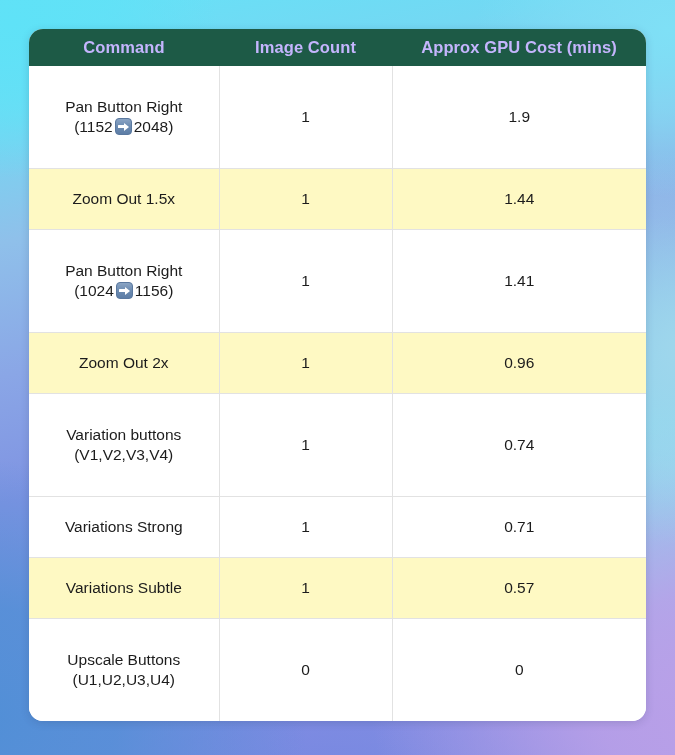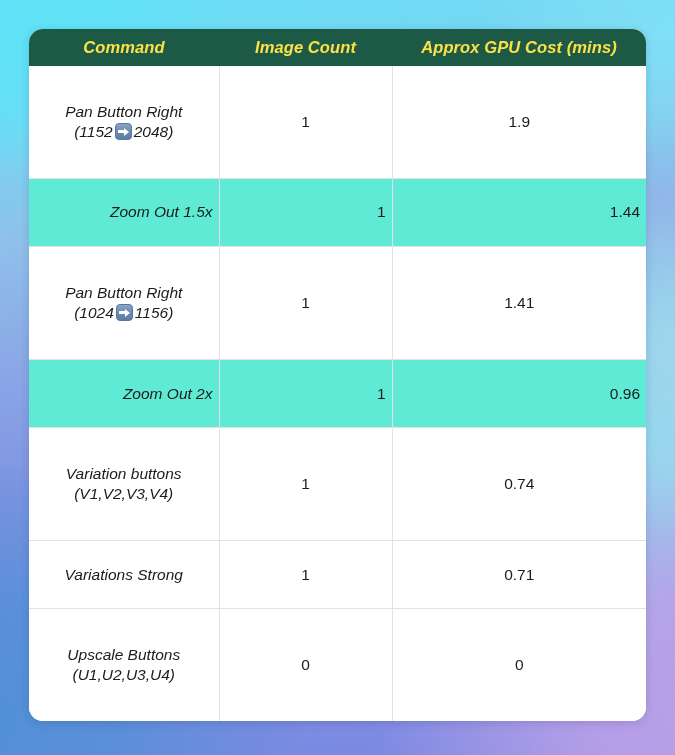--- a/index.html
+++ b/index.html
@@ -54,46 +54,45 @@
     border-collapse: collapse;
     table-layout: fixed;
   }
 
   table.gpu-table col.c1 { width: 190px; }
   table.gpu-table col.c2 { width: 173px; }
   table.gpu-table col.c3 { width: 254px; }
 
   thead th {
     background: #1d5a46;
-    color: #fde047;
+    color: #c4b5fd;
     font-size: 16.5px;
     font-weight: bold;
     height: 37px;
     padding: 0;
     text-align: center;
     letter-spacing: 0.1px;
     border: none;
-    font-style: italic;
   }
 
   tbody td {
     border: 1px solid #e2e2e2;
     border-left: none;
     border-right: none;
     text-align: center;
     font-size: 15.5px;
     color: #1c1c1c;
     padding: 4px 6px;
     line-height: 1.28;
     vertical-align: middle;
   }
-  tbody td.col-cmd  { border-right: 1px solid #e2e2e2; font-style: italic; }
+  tbody td.col-cmd  { border-right: 1px solid #e2e2e2; }
   tbody td.col-cnt  { border-right: 1px solid #e2e2e2; }
 
-  tbody tr.alt td { background: #5eead4; text-align: right; }
+  tbody tr.alt td { background: #fef9c3; }
   tbody tr:not(.alt) td { background: #ffffff; }
 
   tbody tr:first-child td { border-top: none; }
   tbody tr:last-child  td { border-bottom: none; }
 
   .cmd-line2 { display: block; }
 
   
   .arrow-icon {
     display: inline-block;
@@ -172,20 +171,25 @@
         <tr>
           <td class="col-cmd"><span>Variation buttons</span><span class="cmd-line2"><span>(V1,V2,V3,V4)</span></span></td>
           <td class="col-cnt">1</td>
           <td class="col-cost">0.74</td>
         </tr>
         <tr>
           <td class="col-cmd"><span>Variations Strong</span></td>
           <td class="col-cnt">1</td>
           <td class="col-cost">0.71</td>
         </tr>
+        <tr class="alt">
+          <td class="col-cmd"><span>Variations Subtle</span></td>
+          <td class="col-cnt">1</td>
+          <td class="col-cost">0.57</td>
+        </tr>
         <tr>
           <td class="col-cmd"><span>Upscale Buttons</span><span class="cmd-line2"><span>(U1,U2,U3,U4)</span></span></td>
           <td class="col-cnt">0</td>
           <td class="col-cost">0</td>
         </tr>
       </tbody>
   </table>
 </div>
 
 </body></html>

